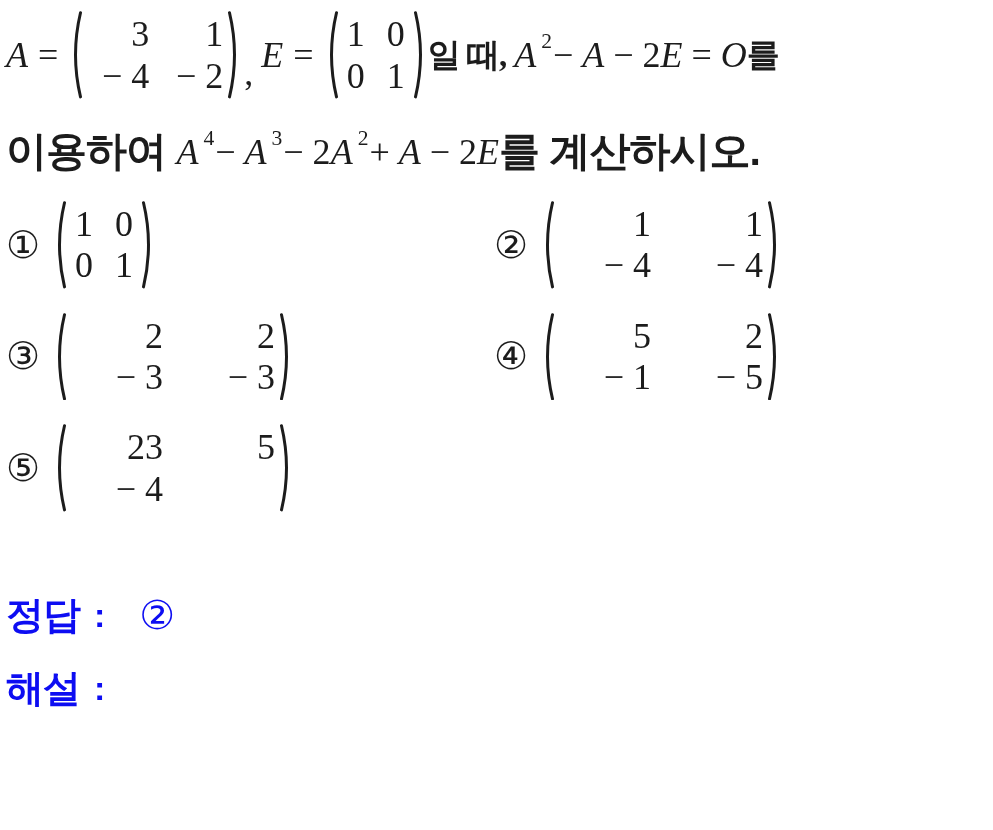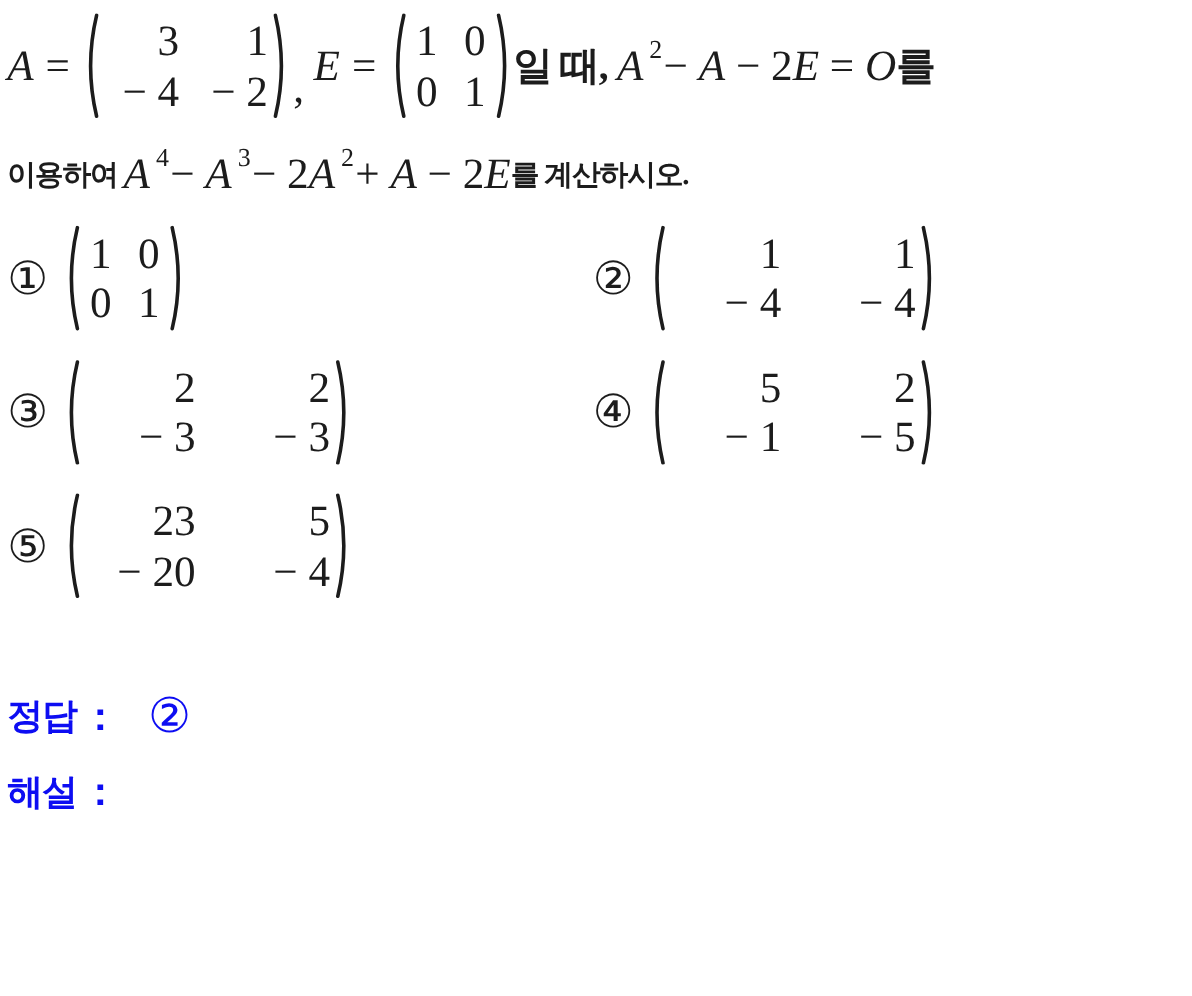--- a/index.html
+++ b/index.html
@@ -55,21 +55,21 @@
   .mcells.mid{column-gap:12px;}
   .mcells.mid .cell{min-width:62px;text-align:right;}
   .mcells.wide{column-gap:20px;}
   .mcells.wide .cell{min-width:92px;text-align:right;}
   
   .line1{font-size:36px;min-height:106px;display:flex;align-items:center;}
   .line1 .kr{font-size:33px;font-family:Liberation Serif, serif;}
   .comma{align-self:flex-end;padding-bottom:14px;margin:0 8px 0 2px;}
   .gap-sm{width:8px;flex:0 0 auto;}
   .line2{font-size:36px;margin-top:16px;display:flex;align-items:center;}
-  .line2 .kr{font-size:24px;font-family:Liberation Serif, serif;}
+  .line2 .kr{font-size:41px;}
   
   .choices{
     margin-top:22px;
     display:grid;
     grid-template-columns:488px 1fr;
     row-gap:24px;
     align-items:center;
   }
   .choice{display:flex;align-items:center;gap:12px;}
   .cnum{
@@ -78,21 +78,21 @@
     line-height:1;
     flex:0 0 auto;
   }
   
   .answer-row{
     margin-top:78px;
     display:flex;align-items:center;
     color:var(--blue);
     font-family:"Liberation Sans","DejaVu Sans",sans-serif;
   }
-  .answer-row .lbl{font-size:30px;font-weight:700;letter-spacing:-1px;}
+  .answer-row .lbl{font-size:38px;font-weight:700;letter-spacing:-1px;}
   .answer-row .col{font-size:34px;font-weight:700;margin-left:14px;}
   .answer-row .val{
     font-family:"DejaVu Sans","Liberation Sans",sans-serif;
     font-size:40px;margin-left:34px;line-height:1;
   }
   .explain-row{margin-top:22px;}
 </style>
 </head>
 <body>
 
@@ -244,21 +244,20 @@
 
     <div class="choice">
       <span class="cnum">⑤</span>
       <span class="matrix">
         <svg class="paren" viewBox="0 0 18 100" preserveAspectRatio="none">
             <path d="M15 2 Q3 50 15 98" fill="none" stroke="currentColor" stroke-width="3" vector-effect="non-scaling-stroke" stroke-linecap="round"></path>
           </svg>
         <span class="mcells wide">
           <span class="cell">23</span>
           <span class="cell">5</span>
-          <span class="cell">− 20</span>
           <span class="cell">− 4</span>
         </span>
         <svg class="paren" viewBox="0 0 18 100" preserveAspectRatio="none">
             <path d="M3 2 Q15 50 3 98" fill="none" stroke="currentColor" stroke-width="3" vector-effect="non-scaling-stroke" stroke-linecap="round"></path>
           </svg>
       </span>
     </div>
 
     <div></div>
   </div>

